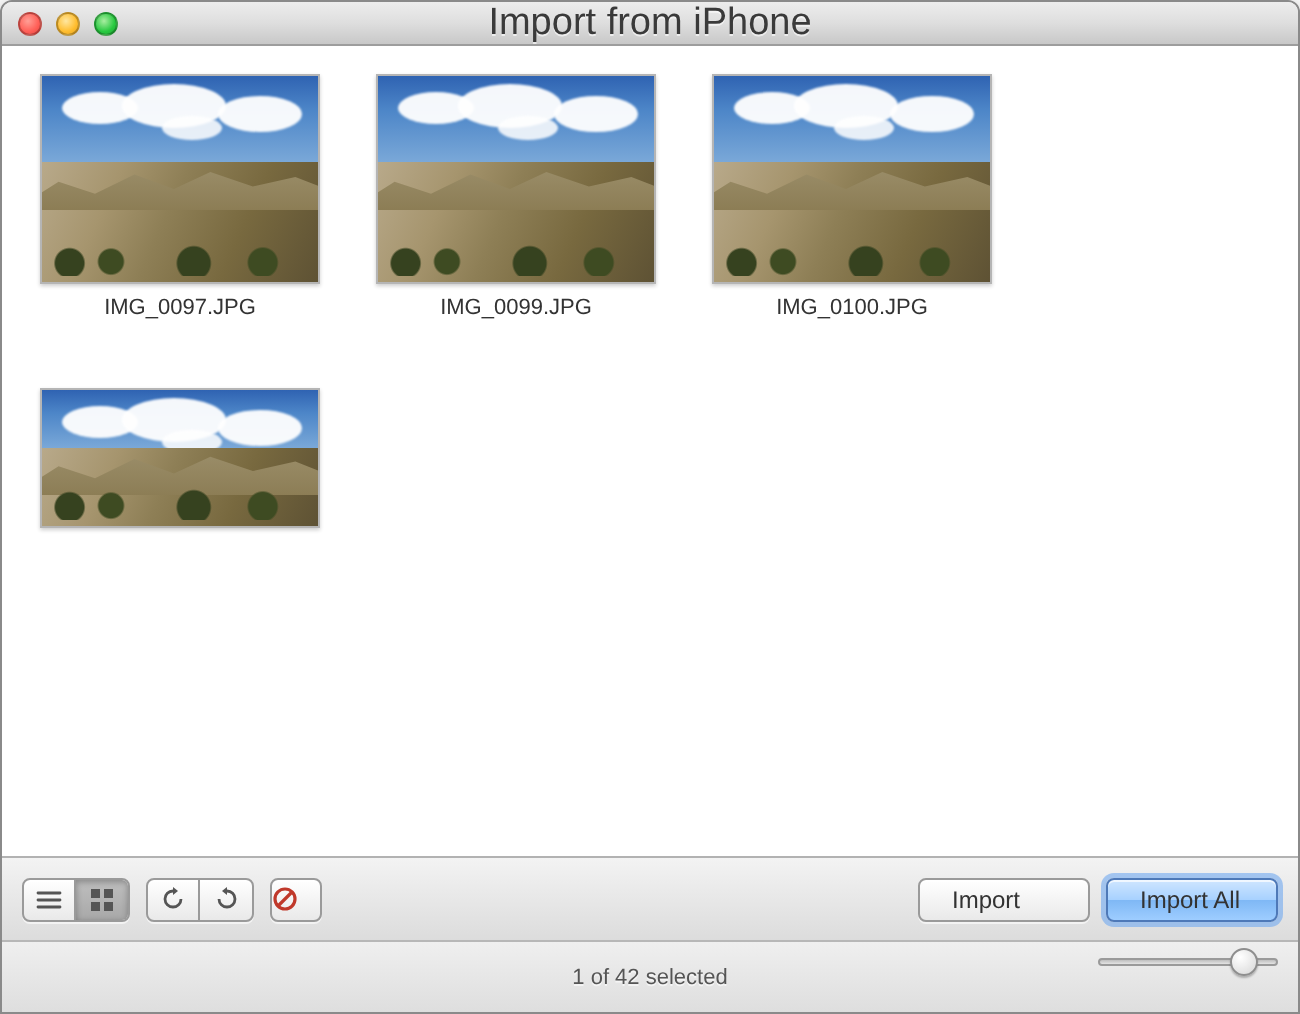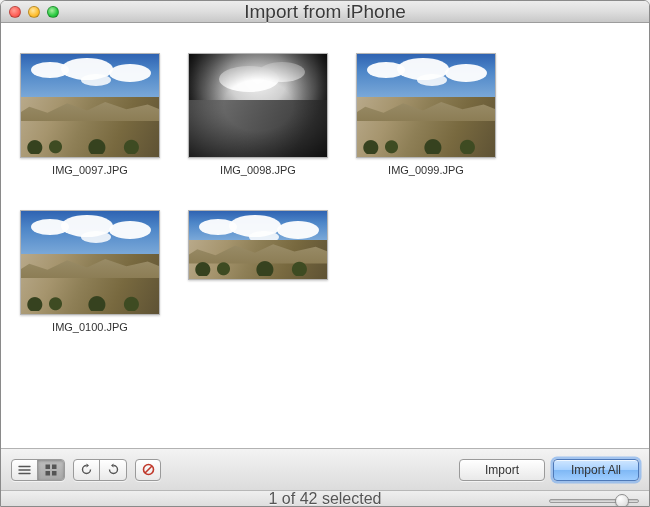--- a/index.html
+++ b/index.html
@@ -41,21 +41,20 @@
   .content {
     flex: 1 1 auto;
     overflow: hidden;
     padding: 14px 14px 0 14px;
     background: #ffffff;
   }
   .grid {
     display: grid;
     grid-template-columns: repeat(3, 150px);
     gap: 34px 18px;
-    margin-top: 16px;
   }
   .item { display: flex; flex-direction: column; align-items: center; gap: 6px; }
   .thumb {
     width: 140px; height: 105px;
     border: 1px solid #b5b5b5;
     box-shadow: 0 1px 2px rgba(0,0,0,0.2);
     position: relative; overflow: hidden;
     cursor: pointer;
   }
   
@@ -98,21 +97,21 @@
     border-top: 1px solid #b2b2b2;
     display: flex; align-items: center;
     padding: 0 10px;
     gap: 8px;
   }
   .seg, .btn-sm, .btn {
     height: 22px;
     background: linear-gradient(to bottom, #ffffff, #e9e9e9);
     border: 1px solid #9a9a9a;
     border-radius: 4px;
-    display: inline-flex; align-items: center; justify-content: center;
+    display: inline-flex; align-items: center; justify-content: flex-start;
     font-size: 11px; color: #333;
     box-shadow: 0 1px 0 rgba(255,255,255,0.6), inset 0 1px 0 rgba(255,255,255,0.8);
     cursor: pointer;
   }
   .seg { padding: 0; overflow: hidden; }
   .seg .seg-btn {
     width: 26px; height: 100%;
     display:flex; align-items:center; justify-content:center;
     border-right: 1px solid #9a9a9a;
   }
@@ -129,25 +128,25 @@
     box-shadow: 0 0 0 2.5px rgba(112,168,240,0.6), inset 0 1px 0 rgba(255,255,255,0.7);
   }
   .spacer { flex: 1; }
 
   
   .ic { display:block; }
 
   
   .statusbar {
     flex: 0 0 auto;
-    height: 16px;
+    height: 36px;
     background: linear-gradient(to bottom, #efefef, #dedede);
     border-top: 1px solid #b7b7b7;
     display: flex; align-items: center;
-    font-size: 16px; color: #555;
+    font-size: 11px; color: #555;
     position: relative;
   }
   .status-text {
     position:absolute; left:0; right:0; text-align:center;
     text-shadow: 0 1px 0 rgba(255,255,255,0.6);
   }
   .slider {
     position:absolute; right:10px; top: 4px;
     width: 90px; height: 12px;
     display:flex; align-items:center;
@@ -184,30 +183,20 @@
           <div class="sky"></div>
           <div class="cloud c1"></div>
           <div class="cloud c2"></div>
           <div class="cloud c3"></div>
           <div class="cloud c4"></div>
           <div class="ground"></div>
           <div class="ridge"></div>
           <div class="bush"></div>
         </div>
         <div class="filename">IMG_0097.JPG</div>
-      </div>
-      <div class="item">
-        <div class="thumb bw">
-          <div class="sky"></div>
-          <div class="cloud c1"></div>
-          <div class="cloud c2"></div>
-          <div class="ground"></div>
-          <div class="vig"></div>
-        </div>
-        <div class="filename">IMG_0098.JPG</div>
       </div>
       <div class="item">
         <div class="thumb land">
           <div class="sky"></div>
           <div class="cloud c1"></div>
           <div class="cloud c2"></div>
           <div class="cloud c3"></div>
           <div class="cloud c4"></div>
           <div class="ground"></div>
           <div class="ridge"></div>

